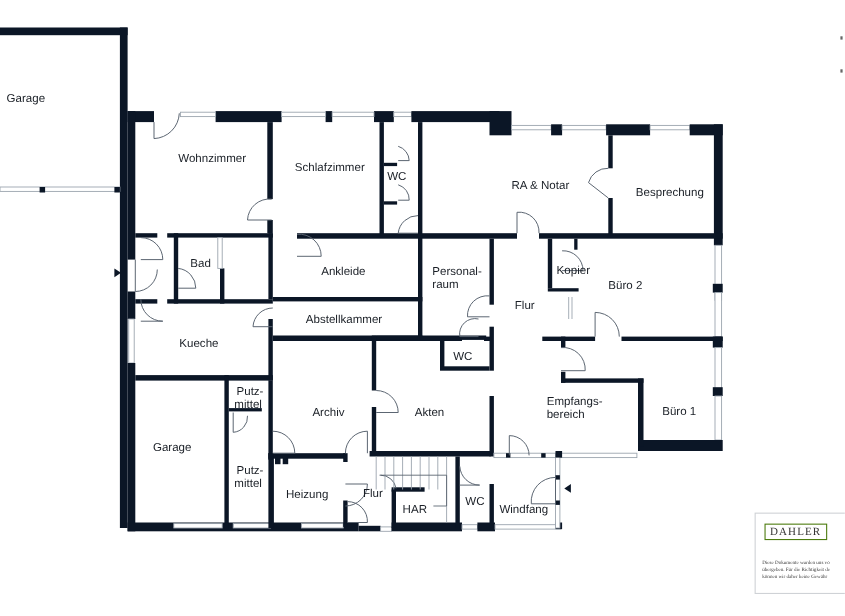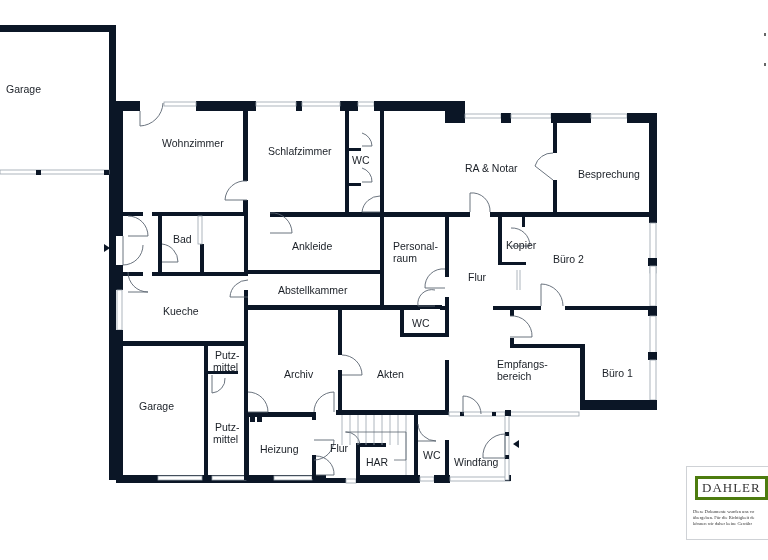--- a/index.html
+++ b/index.html
@@ -4,21 +4,21 @@
 <style>
   html,body{margin:0;padding:0;background:#fff;}
   body{width:768px;height:560px;position:relative;overflow:hidden;font-family:"Liberation Sans",sans-serif;}
   svg{position:absolute;left:0;top:0;}
   .wall{fill:#0b1626;}
   .win{fill:#fff;stroke:#9aa3ad;stroke-width:0.8;}
   .door{fill:none;stroke:#5a6470;stroke-width:0.9;}
   .lbl{font-family:"Liberation Sans",sans-serif;font-size:10.5px;fill:#1a1f26;}
   .stairs line{stroke:#9aa3ad;stroke-width:0.8;}
   .legend-box{position:absolute;left:686px;top:466px;width:100px;height:72px;border:1px solid #cfd2d6;background:#fff;}
-  .brand{position:absolute;left:8px;top:9px;border:3px solid #4d7c0f;padding:1px 4px;font-family:"Liberation Serif",serif;font-size:13px;letter-spacing:1px;color:#333;}
+  .brand{position:absolute;left:8px;top:9px;border:1px solid #4d7c0f;padding:1px 4px;font-family:"Liberation Serif",serif;font-size:10px;letter-spacing:1px;color:#333;}
   .disc{position:absolute;left:6px;top:42px;width:110px;font-family:"Liberation Serif",serif;font-size:4.6px;line-height:6.2px;color:#333;white-space:nowrap;}
 </style>
 </head>
 <body>
 
 <svg width="768" height="560" viewBox="0 0 768 560">
 
   <g>
     <rect class="wall" x="0" y="25" width="116" height="7"></rect>
     <rect class="wall" x="109" y="25" width="7" height="455"></rect>

